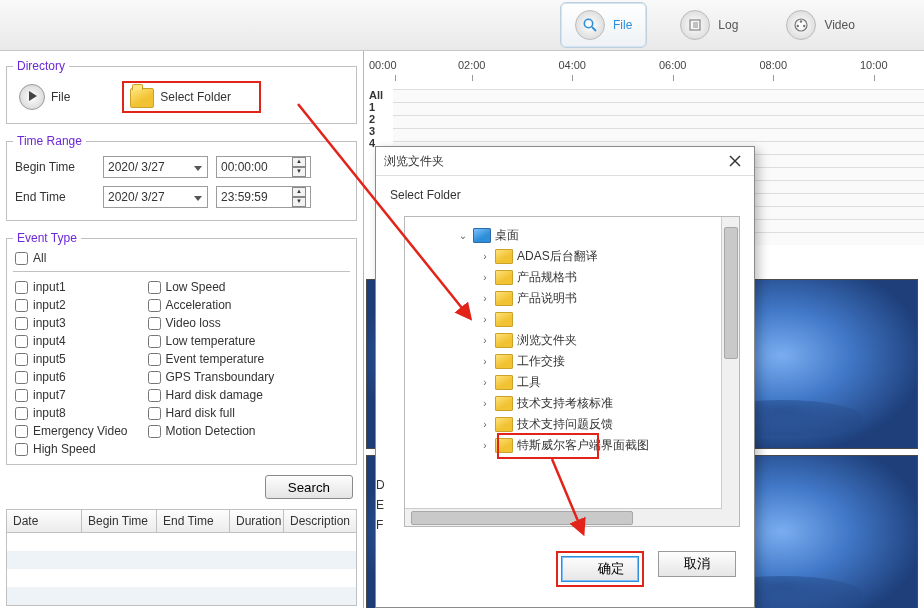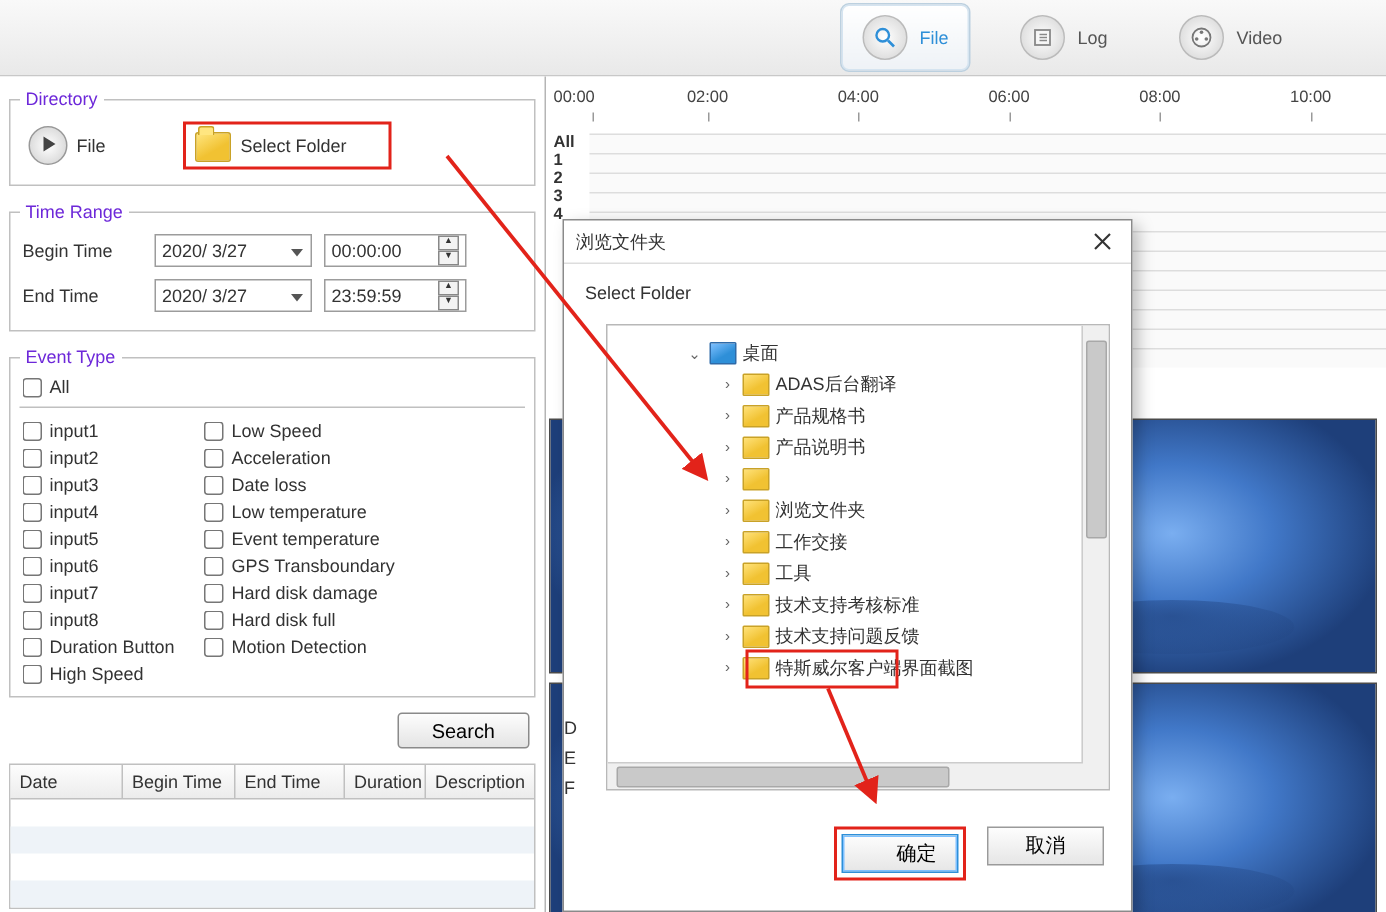--- a/index.html
+++ b/index.html
@@ -219,39 +219,39 @@
               <div class="chk">
                 <input type="checkbox" style="">
                 <label>input7</label>
               </div>
               <div class="chk">
                 <input type="checkbox" style="">
                 <label>input8</label>
               </div>
               <div class="chk">
                 <input type="checkbox" style="">
-                <label>Duration Button</label>
+                <label>Emergency Video</label>
               </div>
               <div class="chk">
                 <input type="checkbox" style="">
                 <label>High Speed</label>
               </div>
             </div>
           <div class="ev-col" id="evcol2">
               <div class="chk">
                 <input type="checkbox" style="">
                 <label>Low Speed</label>
               </div>
               <div class="chk">
                 <input type="checkbox" style="">
                 <label>Acceleration</label>
               </div>
               <div class="chk">
                 <input type="checkbox" style="">
-                <label>Date loss</label>
+                <label>Video loss</label>
               </div>
               <div class="chk">
                 <input type="checkbox" style="">
                 <label>Low temperature</label>
               </div>
               <div class="chk">
                 <input type="checkbox" style="">
                 <label>Event temperature</label>
               </div>
               <div class="chk">

